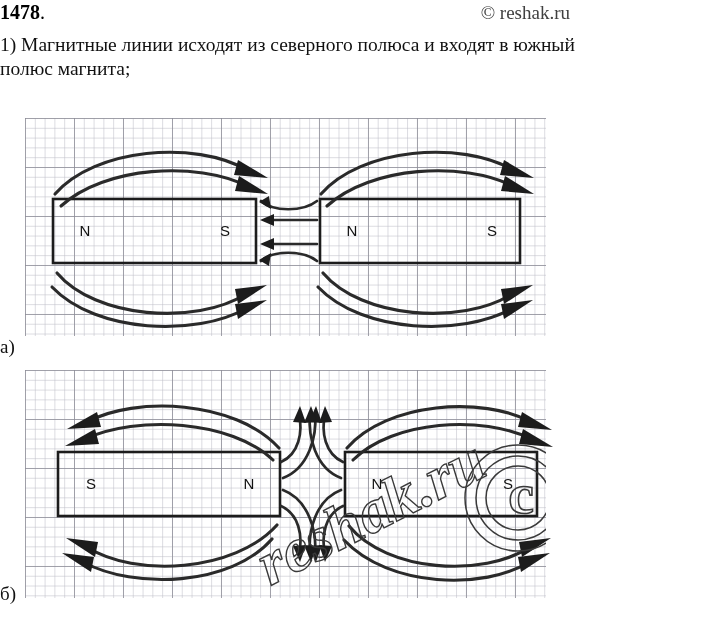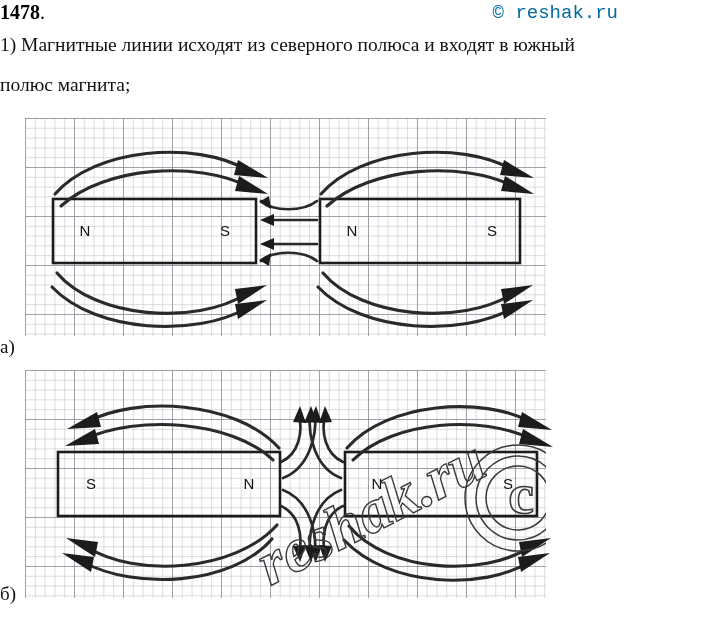--- a/index.html
+++ b/index.html
@@ -12,56 +12,54 @@
     height: 619px;
     position: relative;
     font-family: "Liberation Serif", "DejaVu Serif", serif;
     color: #000000;
     overflow: hidden;
   }
   #page {
     position: relative;
     width: 574px;
     height: 619px;
-    padding-left: 48px;
   }
 
   
   .hdr-num {
     position: absolute;
     left: 0px;
     top: 0px;
     font-size: 20px;
     font-weight: bold;
     letter-spacing: 0px;
     line-height: 24px;
   }
   .hdr-num .dot { font-weight: normal; }
   .hdr-wm {
     position: absolute;
     right: 4px;
     top: 1px;
     font-size: 19px;
     line-height: 24px;
-    color: #0369a1;
+    color: #404040;
     white-space: nowrap;
-    font-family: Liberation Mono, monospace;
   }
 
   
   .stmt {
     position: absolute;
     left: 0px;
     font-size: 19.5px;
     line-height: 26px;
     white-space: nowrap;
     color: #111111;
   }
   .stmt.l1 { top: 32px; text-align: center; }
-  .stmt.l2 { top: 72px; text-align: right; }
+  .stmt.l2 { top: 56px; text-align: right; }
 
   
   .figure {
     position: absolute;
   }
   .grid {
     position: absolute;
     left: 0;
     top: 0;
     background-image:

